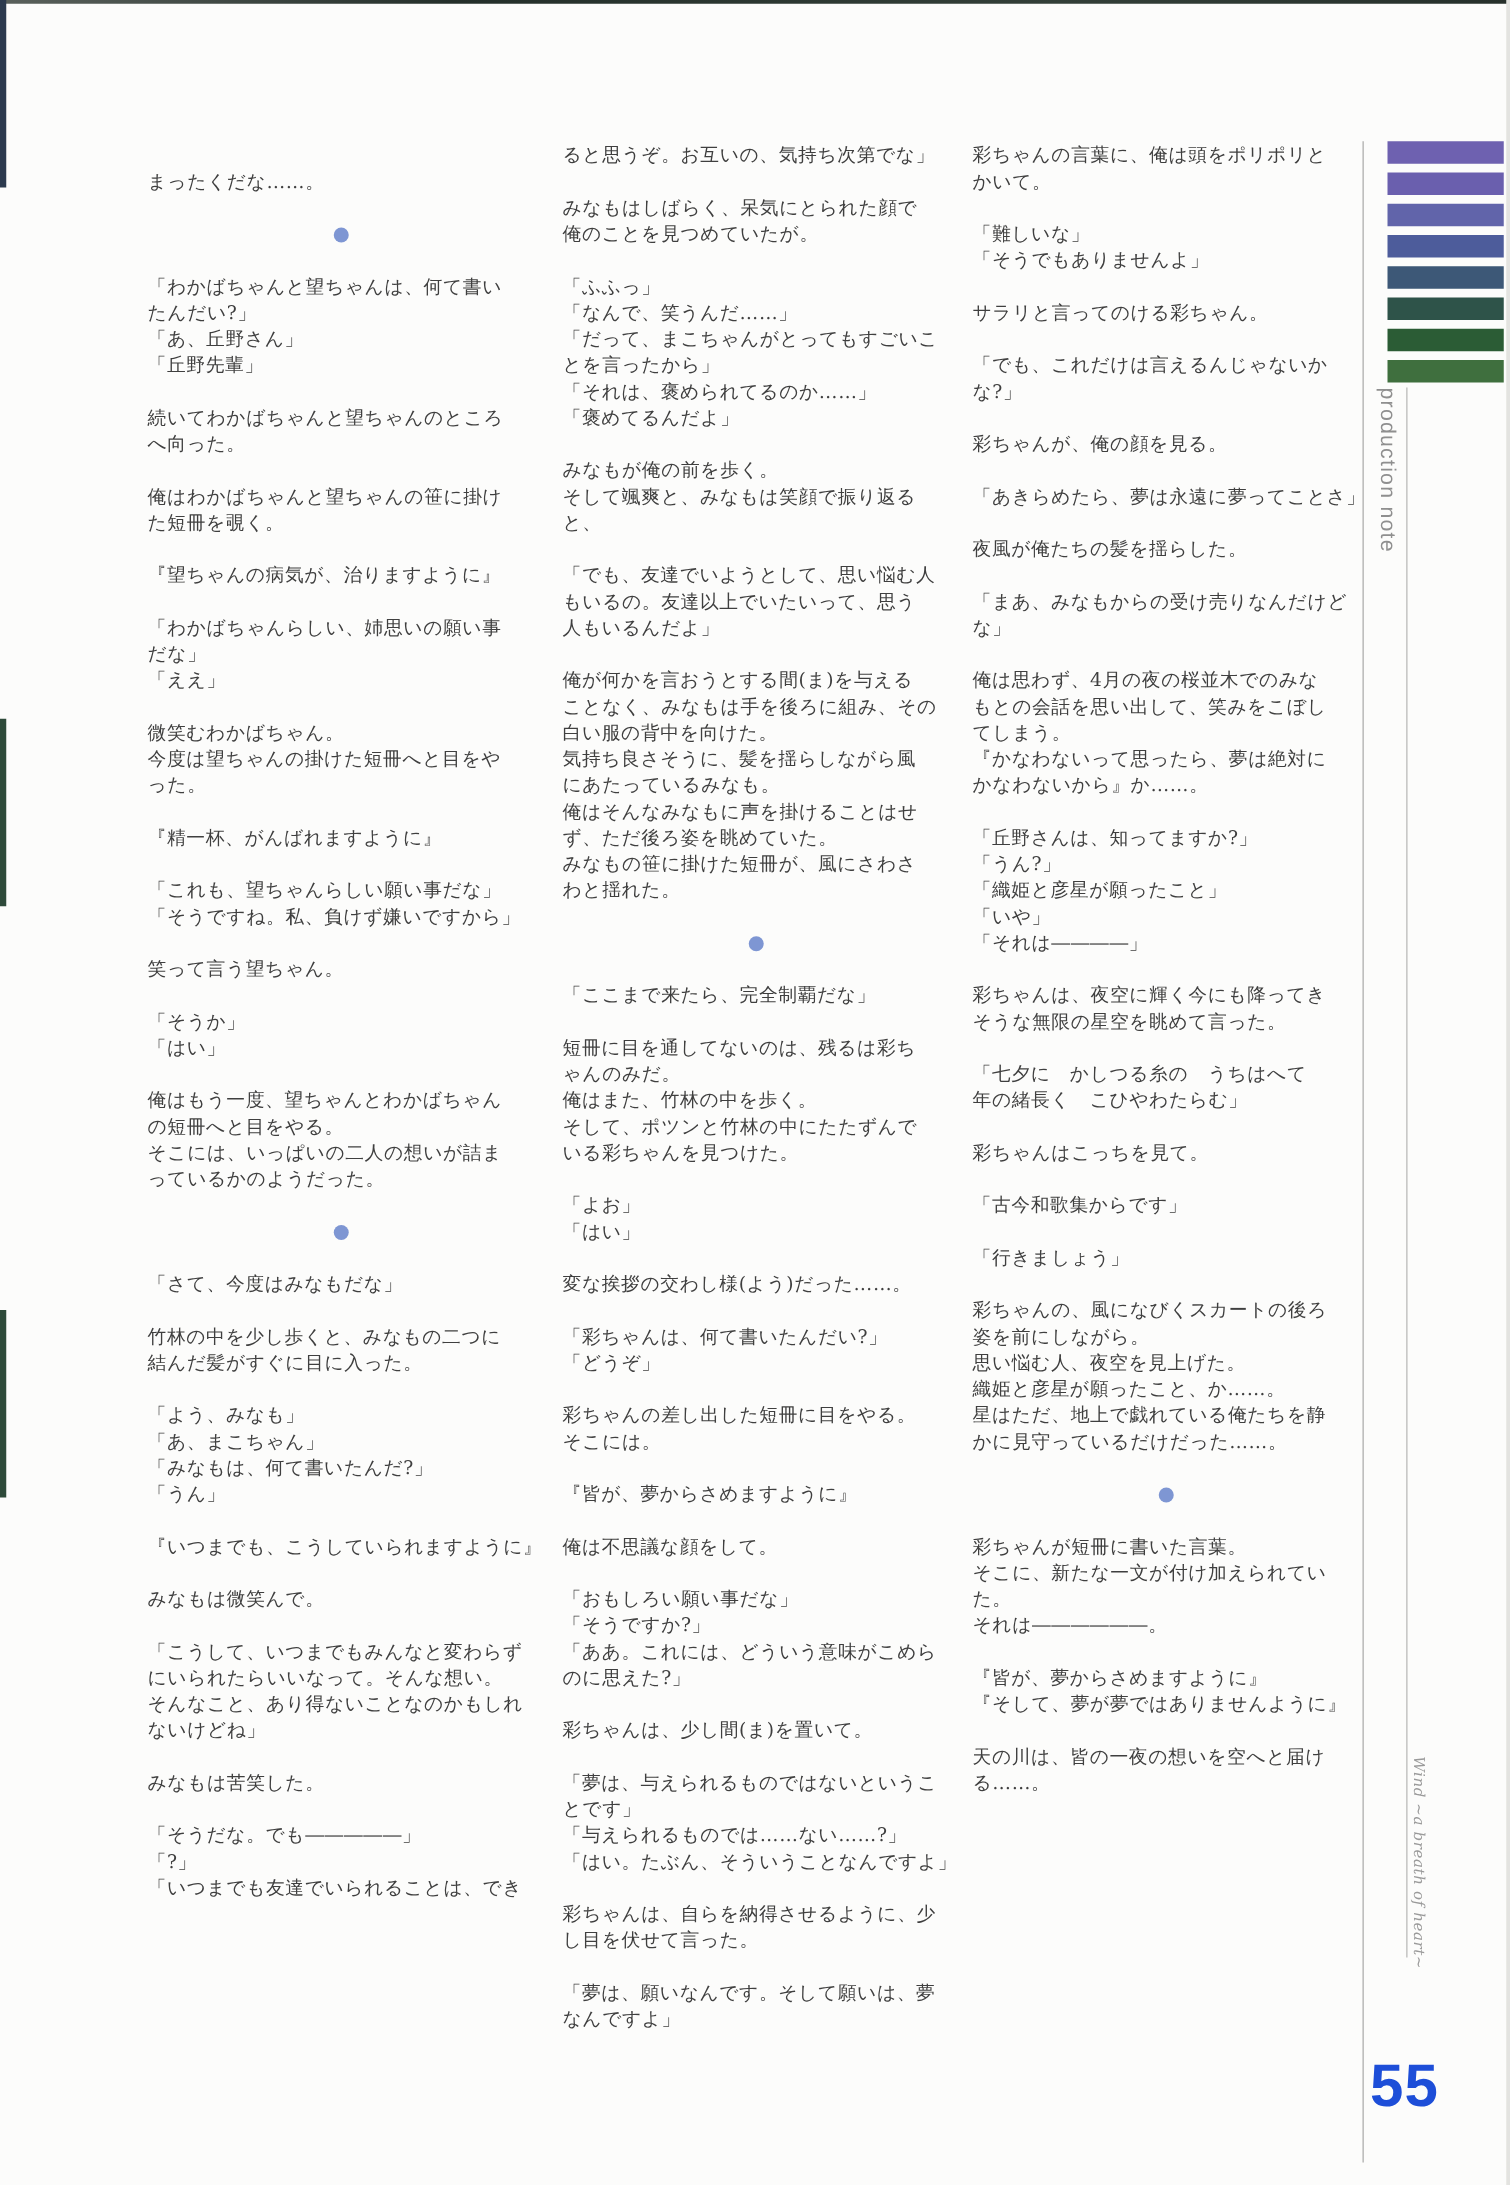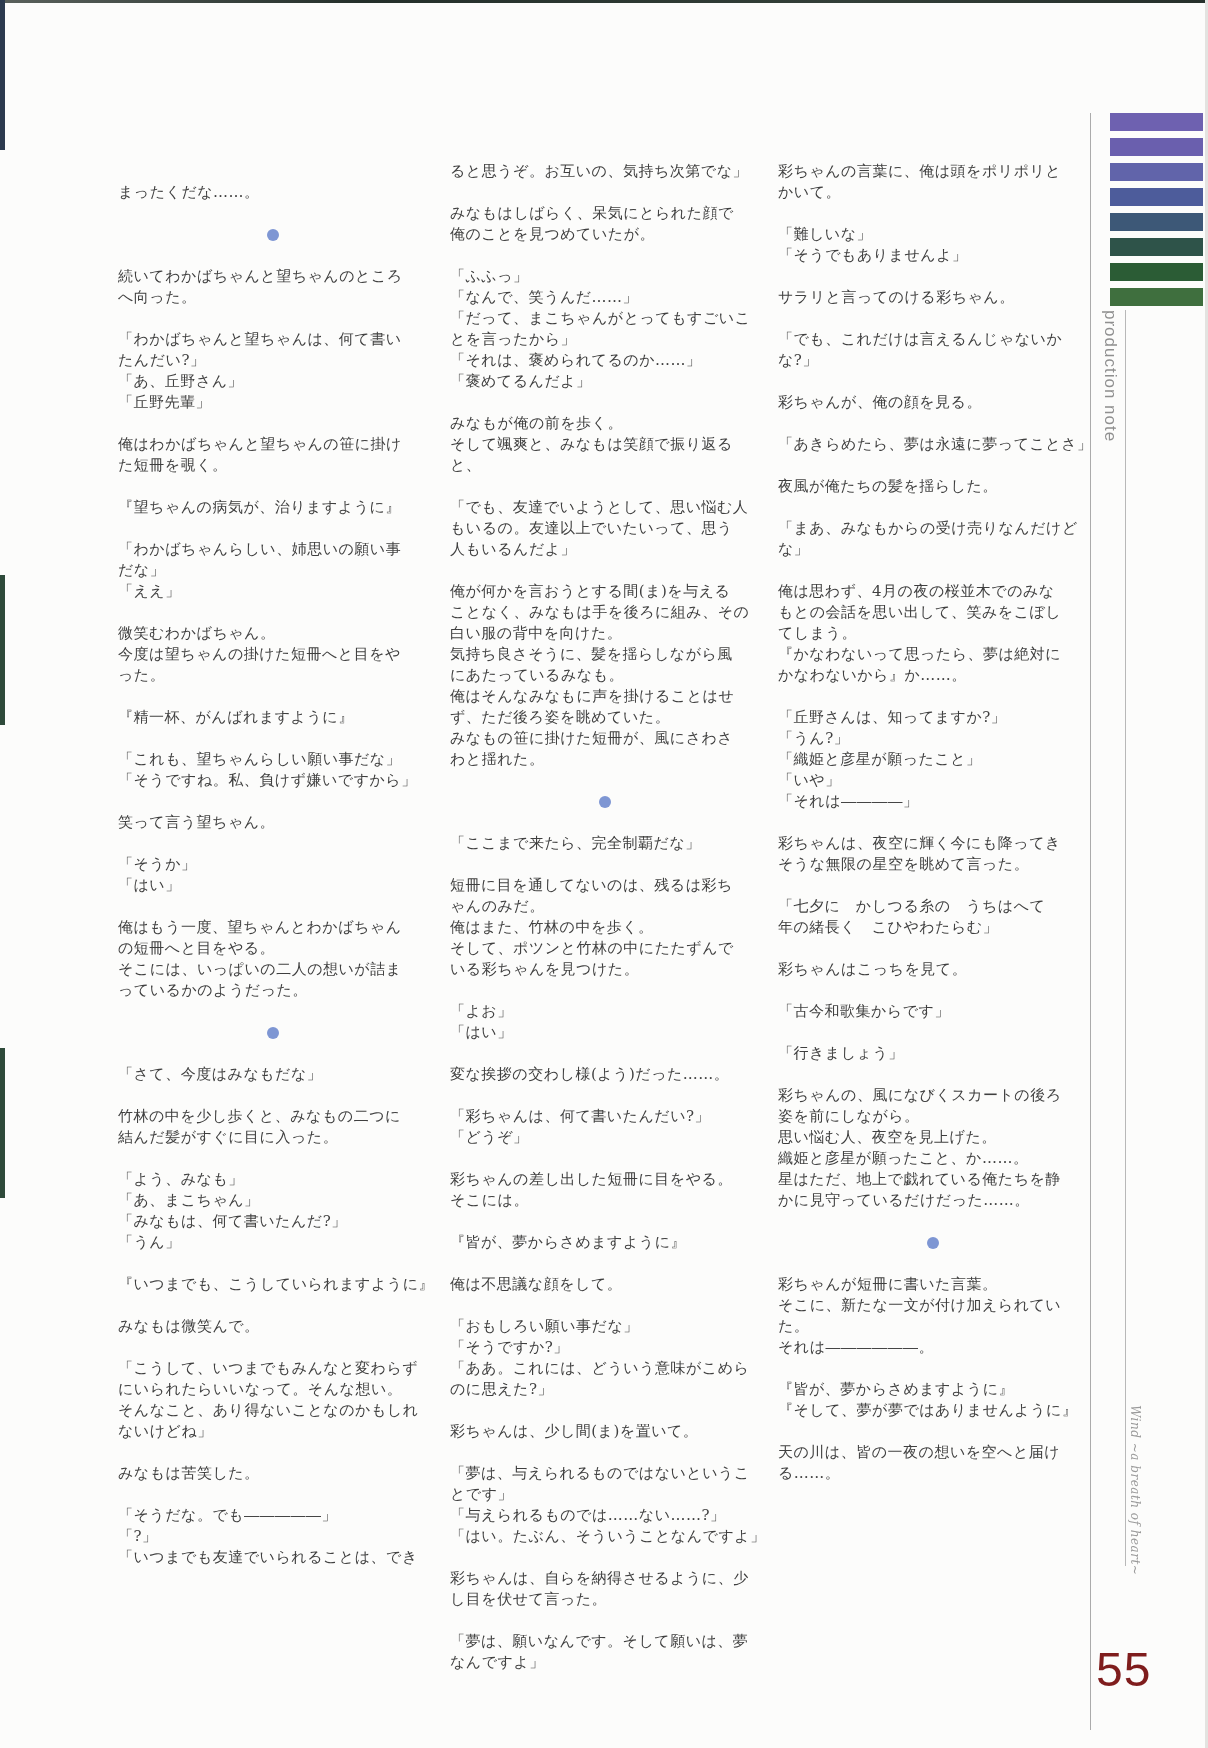--- a/index.html
+++ b/index.html
@@ -12,21 +12,21 @@
   .top-rule{position:absolute;left:0;top:0;width:1208px;height:3px;
     background:linear-gradient(to right,#5a615c,#242f2a 30%,#333f38 70%,#26302b);}
   .right-edge{position:absolute;right:0;top:0;width:3px;height:1748px;background:#e3e3e0;}
   .left-mark{position:absolute;left:0;width:5px;}
   .left-mark.m1{top:0;height:150px;background:#2c3a4e;}
   .left-mark.m2{top:575px;height:150px;background:#2e4a3a;}
   .left-mark.m3{top:1048px;height:150px;background:#2e4a3a;}
 
   
   .col{position:absolute;width:310px;color:#3f3f3f;font-size:15px;
-    line-height:21px;letter-spacing:0.5px;margin-top:47px;}
+    line-height:21px;letter-spacing:0.5px;}
   .col .ln{display:block;white-space:nowrap;}
   .col .block + .block{margin-top:21px;}
   .dot-row{height:21px;display:flex;align-items:center;justify-content:center;}
   .dot{width:12px;height:12px;border-radius:50%;background:#7e96d3;display:inline-block;}
   #col1{left:118px;top:135px;}
   #col2{left:450px;top:114px;}
   #col3{left:778px;top:114px;}
 
   
   .vrule1{position:absolute;left:1090px;top:113px;width:1px;height:1617px;background:#ababab;}
@@ -36,47 +36,47 @@
   .prod-note{position:absolute;left:1100px;top:310px;
     writing-mode:vertical-rl;text-orientation:mixed;
     font-family:"Liberation Sans","DejaVu Sans",sans-serif;
     font-size:17px;color:#8f8f8f;letter-spacing:1px;white-space:nowrap;}
   .series-script{position:absolute;left:1128px;top:1405px;
     writing-mode:vertical-rl;text-orientation:mixed;
     font-family:"DejaVu Serif","Liberation Serif",serif;font-style:italic;
     font-size:12px;color:#9a9a9a;letter-spacing:0.5px;white-space:nowrap;}
   .page-number{position:absolute;left:1096px;top:1642px;
     font-family:"Liberation Sans","DejaVu Sans",sans-serif;
-    font-weight:400;font-size:48px;color:#7f1d1d;letter-spacing:1px;}
+    font-weight:700;font-size:48px;color:#1d4ed8;letter-spacing:1px;}
 </style>
 </head>
 <body>
 
 <div class="top-rule"></div>
 <div class="right-edge"></div>
 <div class="left-mark m1"></div>
 <div class="left-mark m2"></div>
 <div class="left-mark m3"></div>
 
 <div id="col1" class="col">
     <div class="block para">
       <span class="ln">まったくだな……。</span>
     </div>
     <div class="dot-row block">
       <span class="dot" style="background: rgb(126, 150, 211);"></span>
     </div>
     <div class="block para">
-      <span class="ln">続いてわかばちゃんと望ちゃんのところ</span>
-      <span class="ln">へ向った。</span>
-    </div>
-    <div class="block para">
       <span class="ln">「わかばちゃんと望ちゃんは、何て書い</span>
       <span class="ln">たんだい?」</span>
       <span class="ln">「あ、丘野さん」</span>
       <span class="ln">「丘野先輩」</span>
+    </div>
+    <div class="block para">
+      <span class="ln">続いてわかばちゃんと望ちゃんのところ</span>
+      <span class="ln">へ向った。</span>
     </div>
     <div class="block para">
       <span class="ln">俺はわかばちゃんと望ちゃんの笹に掛け</span>
       <span class="ln">た短冊を覗く。</span>
     </div>
     <div class="block para">
       <span class="ln">『望ちゃんの病気が、治りますように』</span>
     </div>
     <div class="block para">
       <span class="ln">「わかばちゃんらしい、姉思いの願い事</span>

